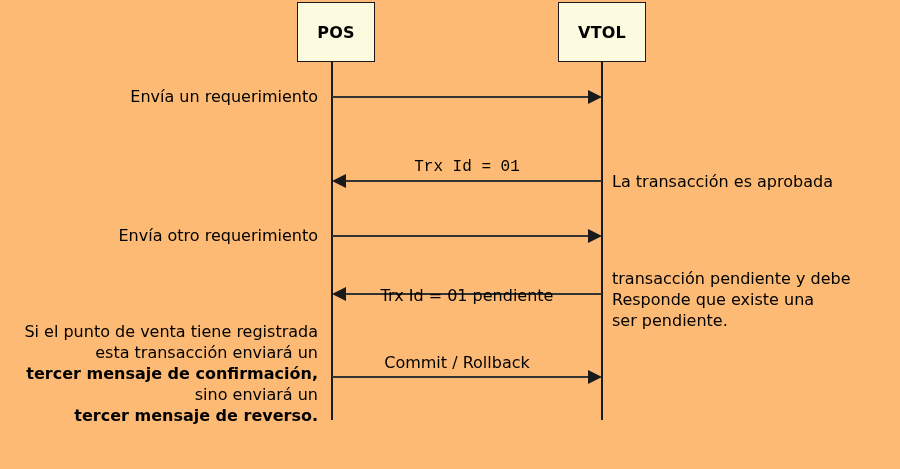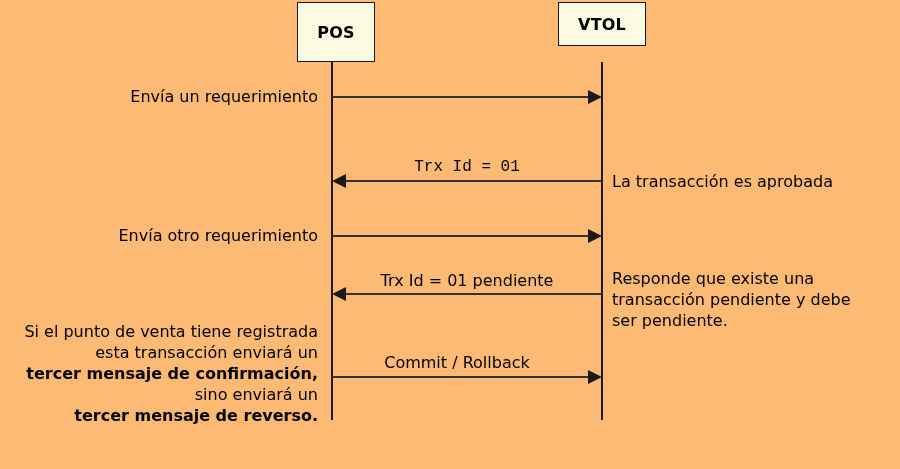--- a/index.html
+++ b/index.html
@@ -26,21 +26,21 @@
     align-items: center;
     justify-content: center;
   }
   .participant .p-label {
     font-size: 16px;
     font-weight: bold;
     color: #000000;
     letter-spacing: 0.2px;
   }
   #participant-pos  { left: 297px; top: 2px;  width: 78px; height: 60px; }
-  #participant-vtol { left: 558px; top: 2px;  width: 88px; height: 44px; }
+  #participant-vtol { left: 558px; top: 2px;  width: 88px; height: 60px; }
 
   
   .lifeline {
     position: absolute;
     width: 2px;
     background: #1a1a1a;
   }
   #lifeline-pos  { left: 331px; top: 62px; height: 358px; }
   #lifeline-vtol { left: 601px; top: 62px; height: 358px; }
 
@@ -116,24 +116,24 @@
   </div>
 
   <div class="message-line" style="left:332px; top:235px; width:262px;"></div>
   <div class="arrowhead right" style="left:588px; top:229px;"></div>
   <div class="note-left" style="left:18px; top:225px; width:300px;">
     <span class="note-line">Envía otro requerimiento</span>
   </div>
 
   <div class="message-line" style="left:340px; top:293px; width:262px;"></div>
   <div class="arrowhead left" style="left:332px; top:287px;"></div>
-  <div class="msg-label" style="left:332px; top:271px; width:270px;">Trx Id = 01 pendiente</div>
+  <div class="msg-label" style="left:332px; top:286px; width:270px;">Trx Id = 01 pendiente</div>
   <div class="note-right" style="left:612px; top:268px; width:280px;">
+    <span class="note-line">transacción pendiente y debe</span>
     <span class="note-line">Responde que existe una</span>
-    <span class="note-line">transacción pendiente y debe</span>
     <span class="note-line"> ser pendiente.</span>
   </div>
 
   <div class="message-line" style="left:332px; top:376px; width:262px;"></div>
   <div class="arrowhead right" style="left:588px; top:370px;"></div>
   <div class="msg-label" style="left:332px; top:353px; width:250px;">Commit / Rollback</div>
 
   <div class="note-left" style="left:0px; top:321px; width:318px;">
     <span class="note-line">Si el punto de venta tiene registrada</span>
     <span class="note-line">esta transacción enviará un</span>

